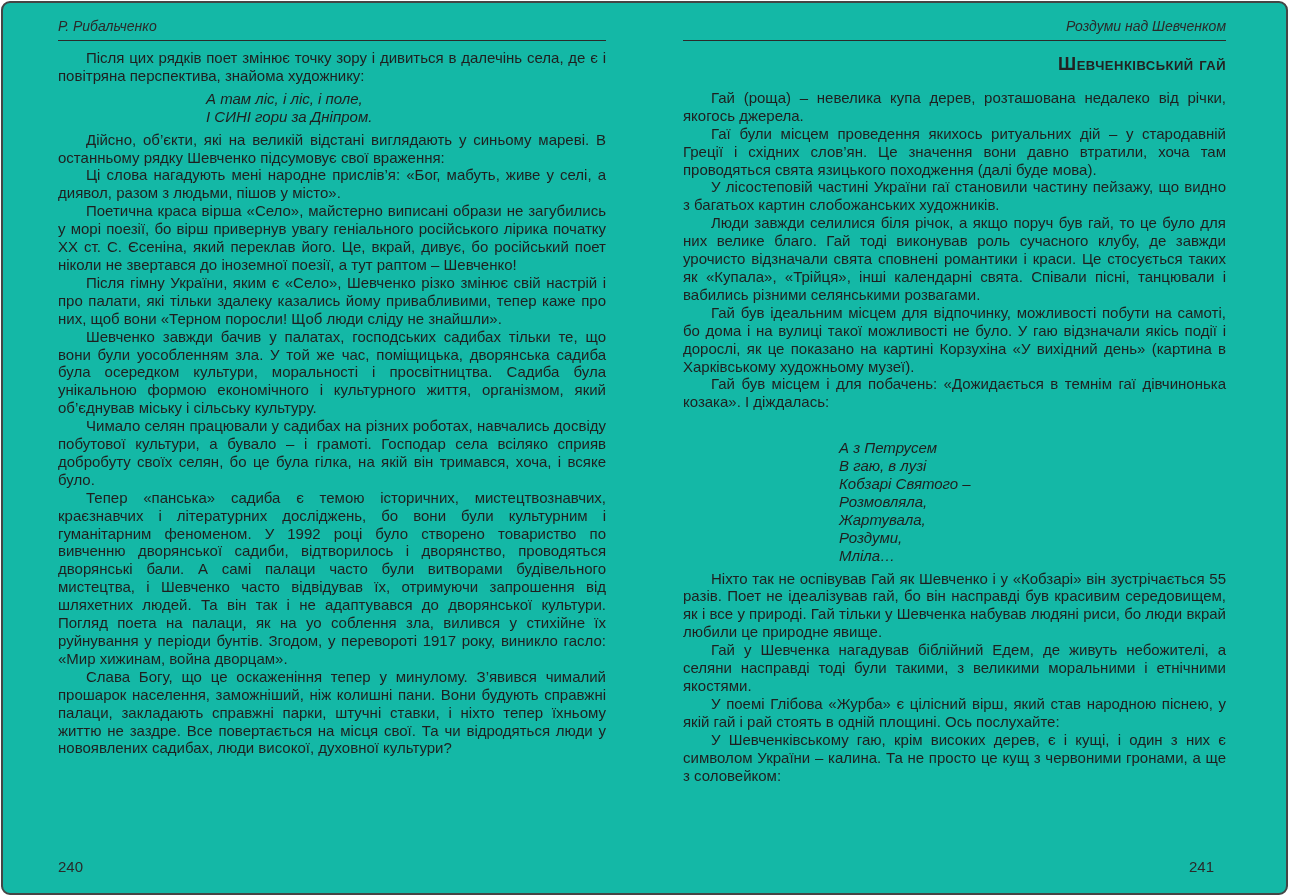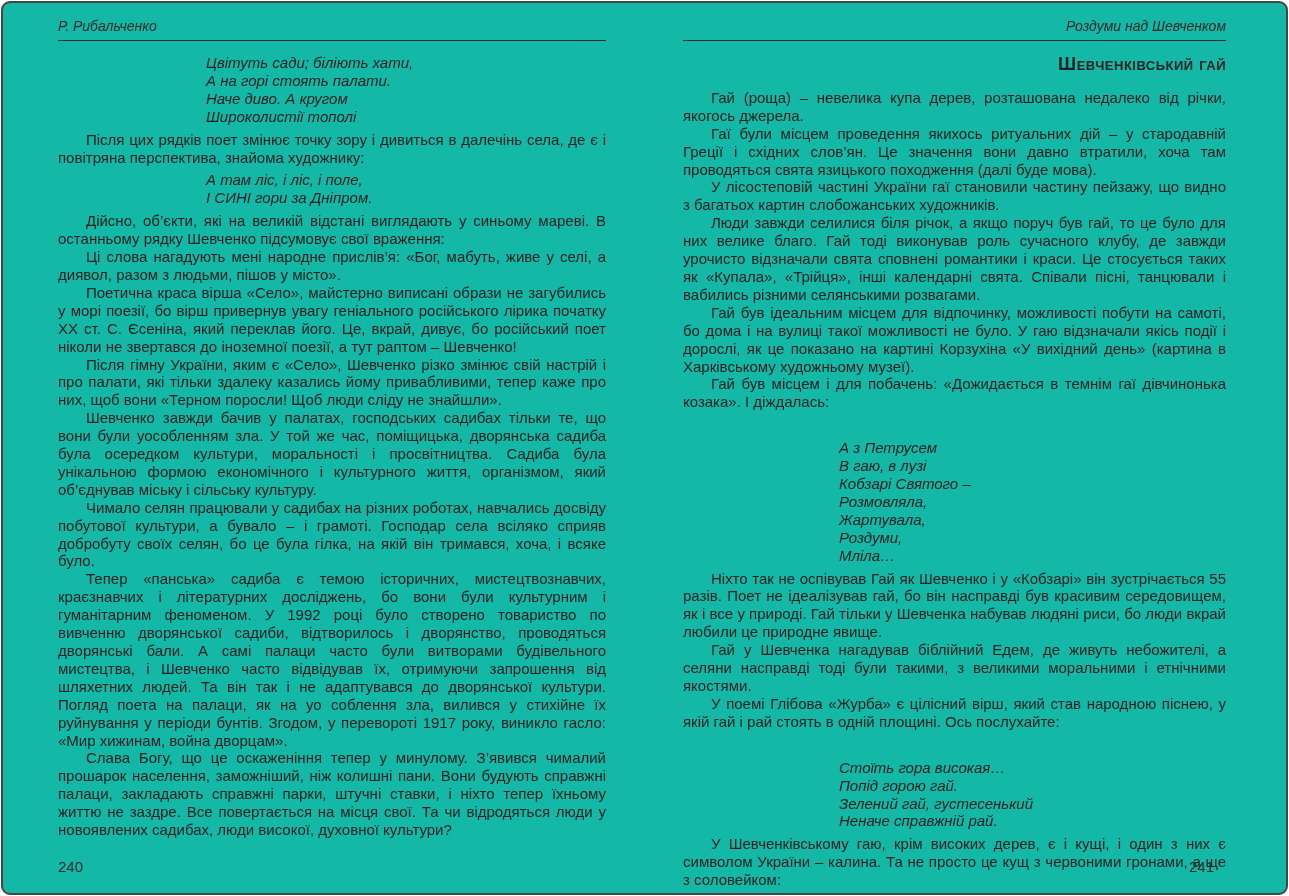--- a/index.html
+++ b/index.html
@@ -85,26 +85,20 @@
 </style>
 </head>
 <body>
 
 <div class="book">
 
   <div class="page page-left">
     <div class="running-head">Р. Рибальченко</div>
     <div class="head-rule"></div>
     <div class="content">
-        <div class="poem">
-          <div class="poem-line">Цвітуть сади; біліють хати,</div>
-          <div class="poem-line">А на горі стоять палати.</div>
-          <div class="poem-line">Наче диво. А кругом</div>
-          <div class="poem-line">Широколистії тополі</div>
-        </div>
         <p class="para">Після цих рядків поет змінює точку зору і дивиться в далечінь села, де є і повітряна перспектива, знайома художнику:</p>
         <div class="poem">
           <div class="poem-line">А там ліс, і ліс, і поле,</div>
           <div class="poem-line">І СИНІ гори за Дніпром.</div>
         </div>
         <p class="para">Дійсно, об’єкти, які на великій відстані виглядають у синьому мареві. В останньому рядку Шевченко підсумовує свої враження:</p>
         <p class="para">Ці слова нагадують мені народне прислів’я: «Бог, мабуть, живе у селі, а диявол, разом з людьми, пішов у місто».</p>
         <p class="para">Поетична краса вірша «Село», майстерно виписані образи не загубились у морі поезії, бо вірш привернув увагу геніального російського лірика початку ХХ ст. С. Єсеніна, який переклав його. Це, вкрай, дивує, бо російський поет ніколи не звертався до іноземної поезії, а тут раптом – Шевченко!</p>
         <p class="para">Після гімну України, яким є «Село», Шевченко різко змінює свій настрій і про палати, які тільки здалеку казались йому привабливими, тепер каже про них, щоб вони «Терном поросли! Щоб люди сліду не знайшли».</p>
         <p class="para">Шевченко завжди бачив у палатах, господських садибах тільки те, що вони були уособленням зла. У той же час, поміщицька, дворянська садиба була осередком культури, моральності і просвітництва. Садиба була унікальною формою економічного і культурного життя, організмом, який об’єднував міську і сільську культуру.</p>
@@ -132,25 +126,19 @@
             <div class="poem-line">В гаю, в лузі</div>
             <div class="poem-line">Кобзарі Святого –</div>
             <div class="poem-line">Розмовляла,</div>
             <div class="poem-line">Жартувала,</div>
             <div class="poem-line">Роздуми,</div>
             <div class="poem-line">Мліла…</div>
           </div>
           <p class="para">Ніхто так не оспівував Гай як Шевченко і у «Кобзарі» він зустрічається 55 разів. Поет не ідеалізував гай, бо він насправді був красивим середовищем, як і все у природі. Гай тільки у Шевченка набував людяні риси, бо люди вкрай любили це природне явище.</p>
           <p class="para">Гай у Шевченка нагадував біблійний Едем, де живуть небожителі, а селяни насправді тоді були такими, з великими моральними і етнічними якостями.</p>
           <p class="para">У поемі Глібова «Журба» є цілісний вірш, який став народною піснею, у якій гай і рай стоять в одній площині. Ось послухайте:</p>
-          <div class="poem">
-            <div class="poem-line">Стоїть гора високая…</div>
-            <div class="poem-line">Попід горою гай.</div>
-            <div class="poem-line">Зелений гай, густесенький</div>
-            <div class="poem-line">Неначе справжній рай.</div>
-          </div>
           <p class="para">У Шевченківському гаю, крім високих дерев, є і кущі, і один з них є символом України – калина. Та не просто це кущ з червоними гронами, а ще з соловейком:</p>
         </div>
     </div>
     <div class="page-number">241</div>
   </div>
 
 </div>
 
 </body></html>

